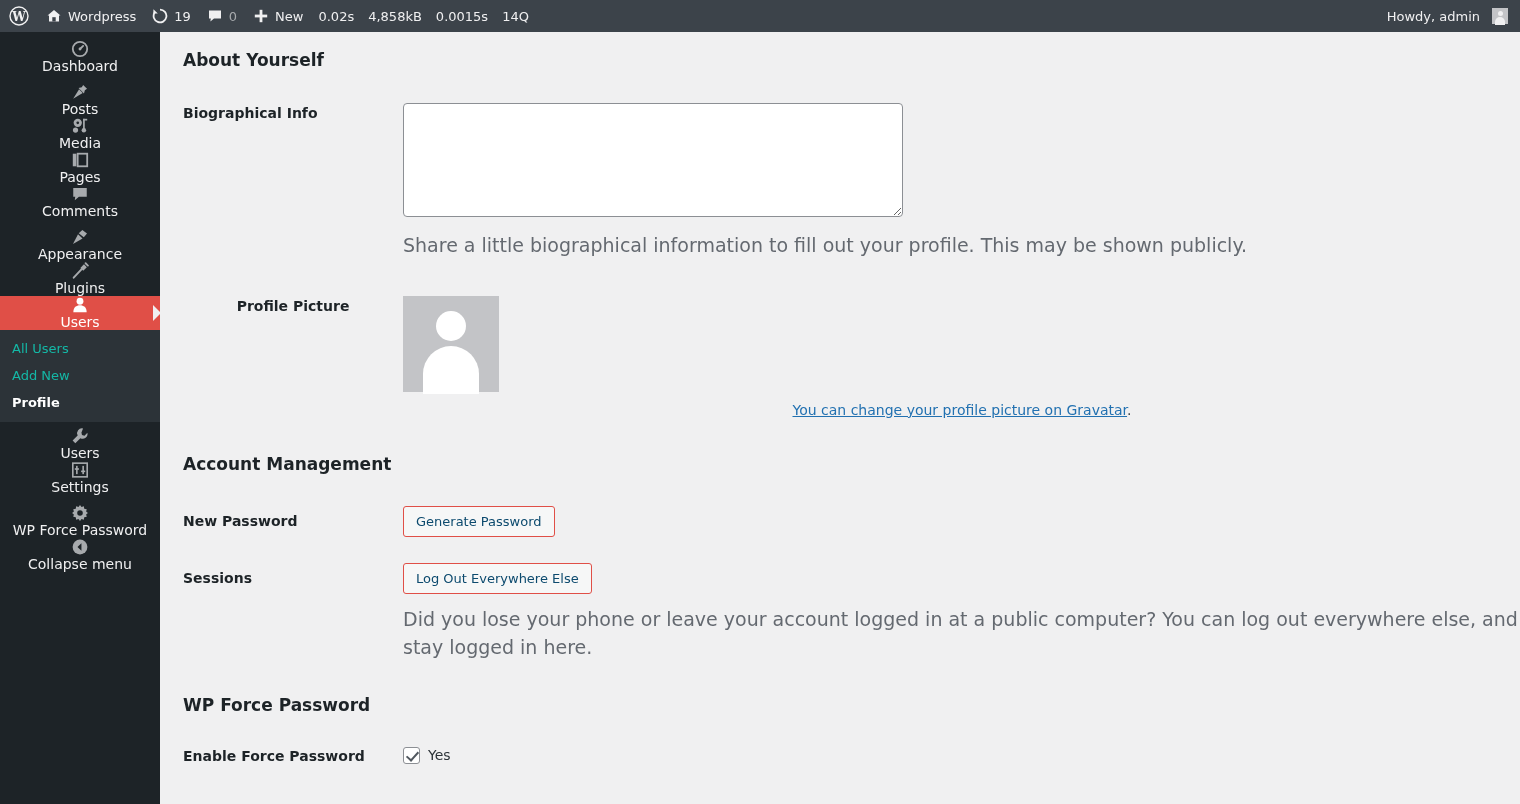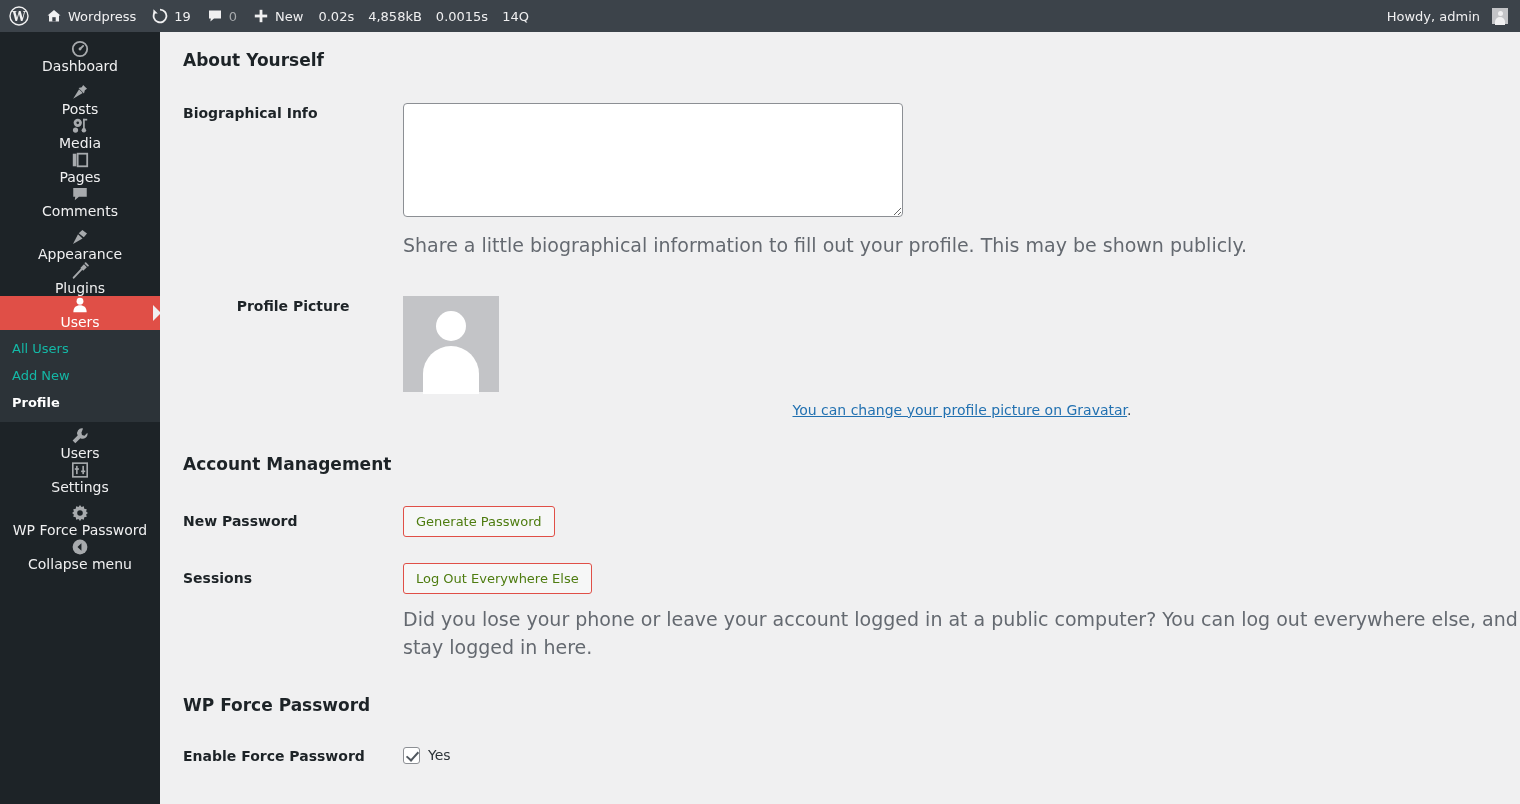--- a/index.html
+++ b/index.html
@@ -201,21 +201,21 @@
     font-family: "DejaVu Sans", "Liberation Sans", sans-serif;
     font-size: 13px;
     line-height: 1;
     padding: 8px 12px;
     border-radius: 3px;
     cursor: pointer;
   }
   button.secondary {
     background: #f6f7f7;
     border: 1px solid #e04f47;
-    color: #4d7c0f;
+    color: #0c4a6e;
   }
   button.primary {
     background: #1d4ed8;
     border: 1px solid #e04f47;
     color: #fff;
     padding: 9px 14px;
     font-size: 14px;
   }
 
   .checkbox-row { display: flex; align-items: center; gap: 8px; }

